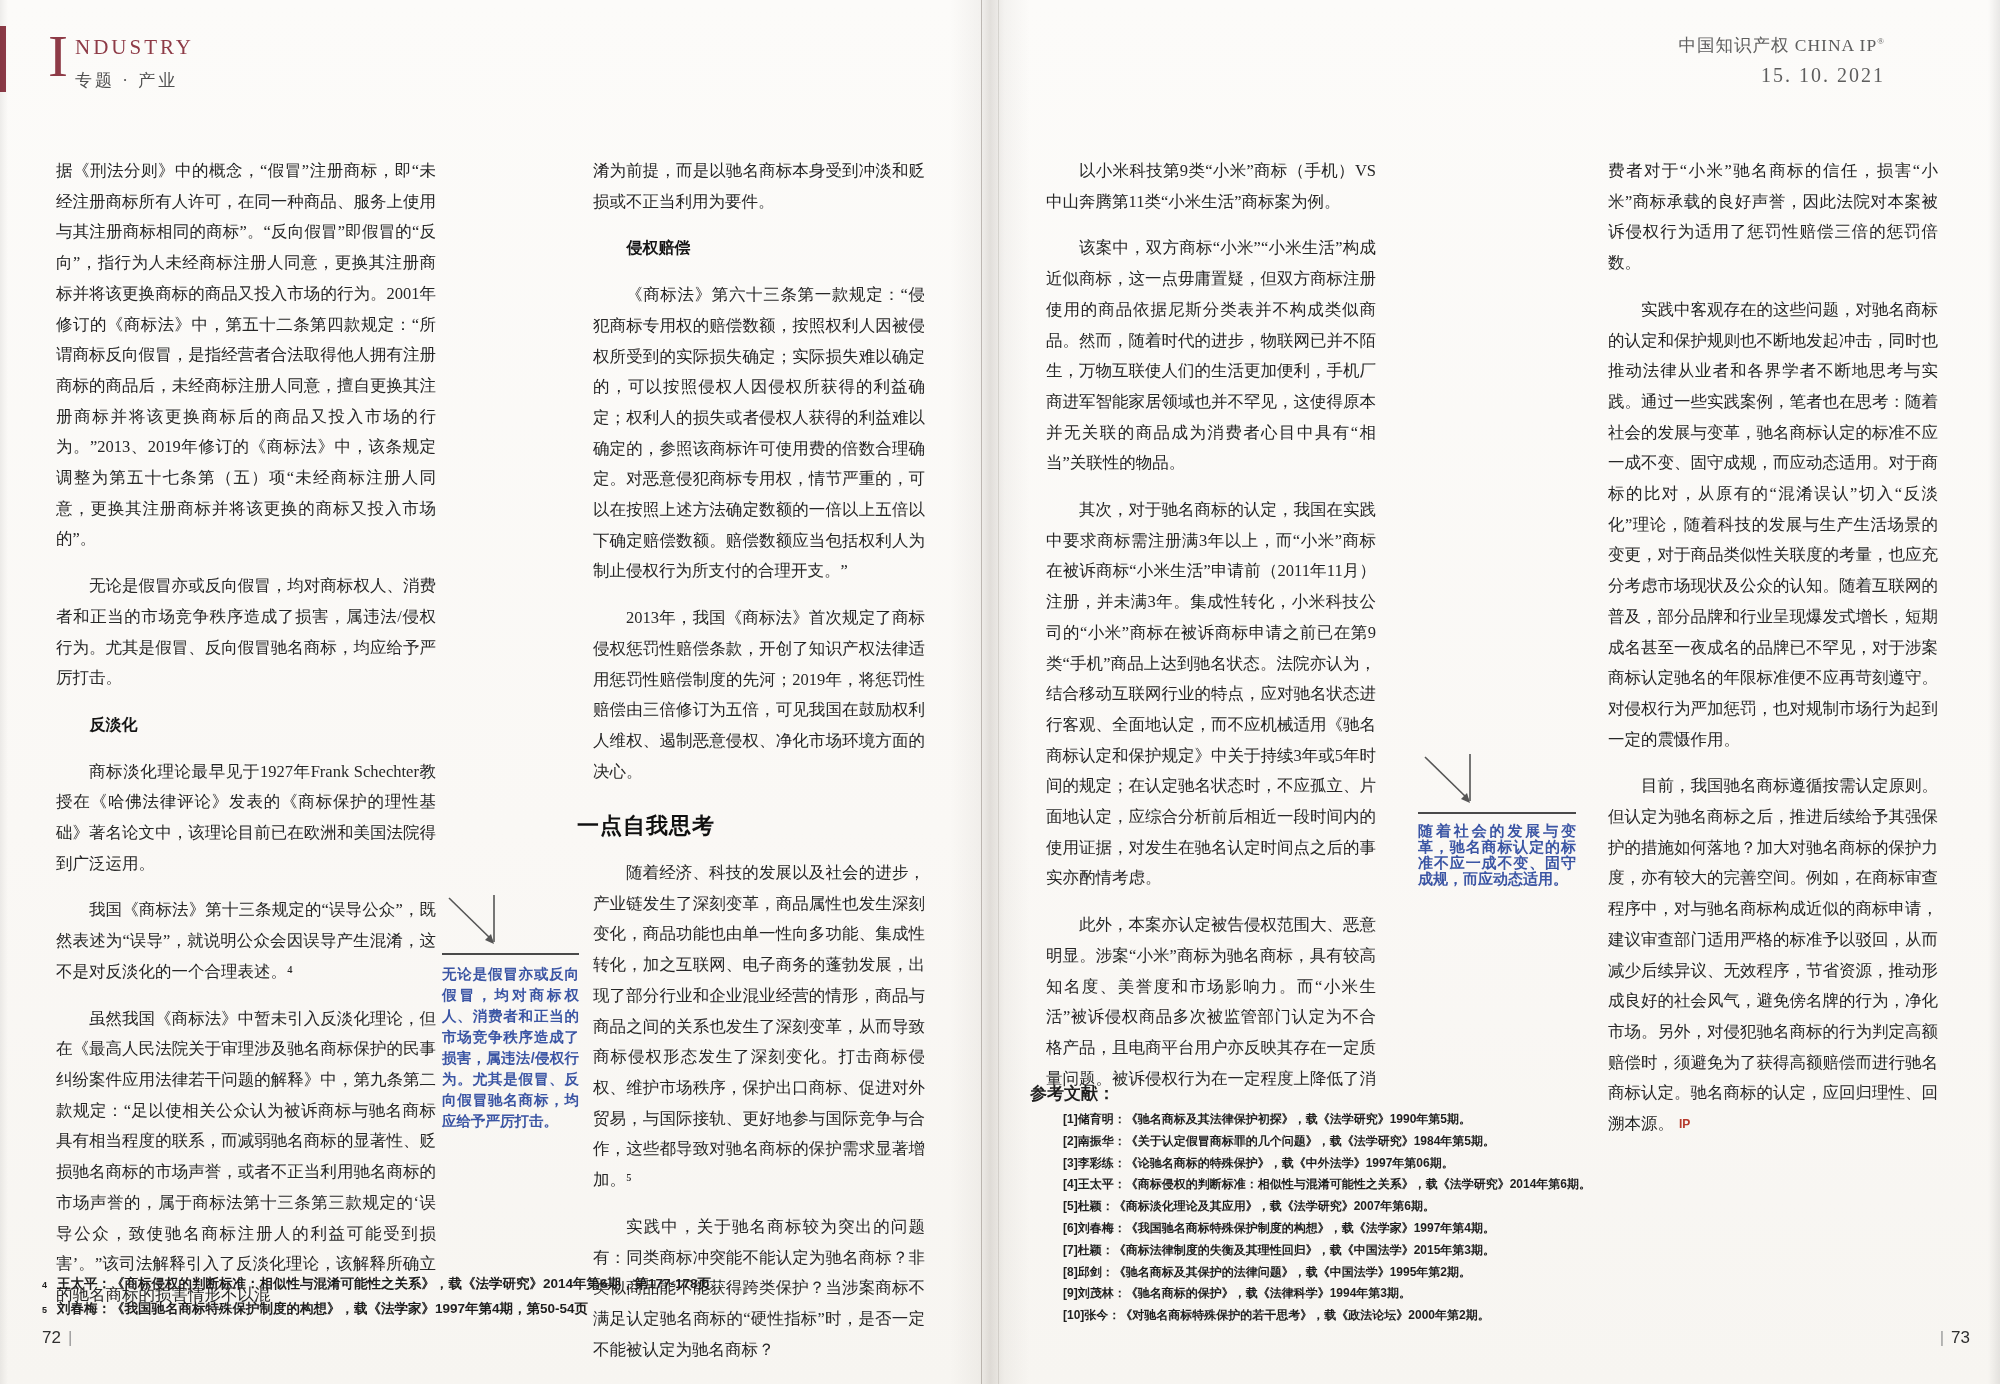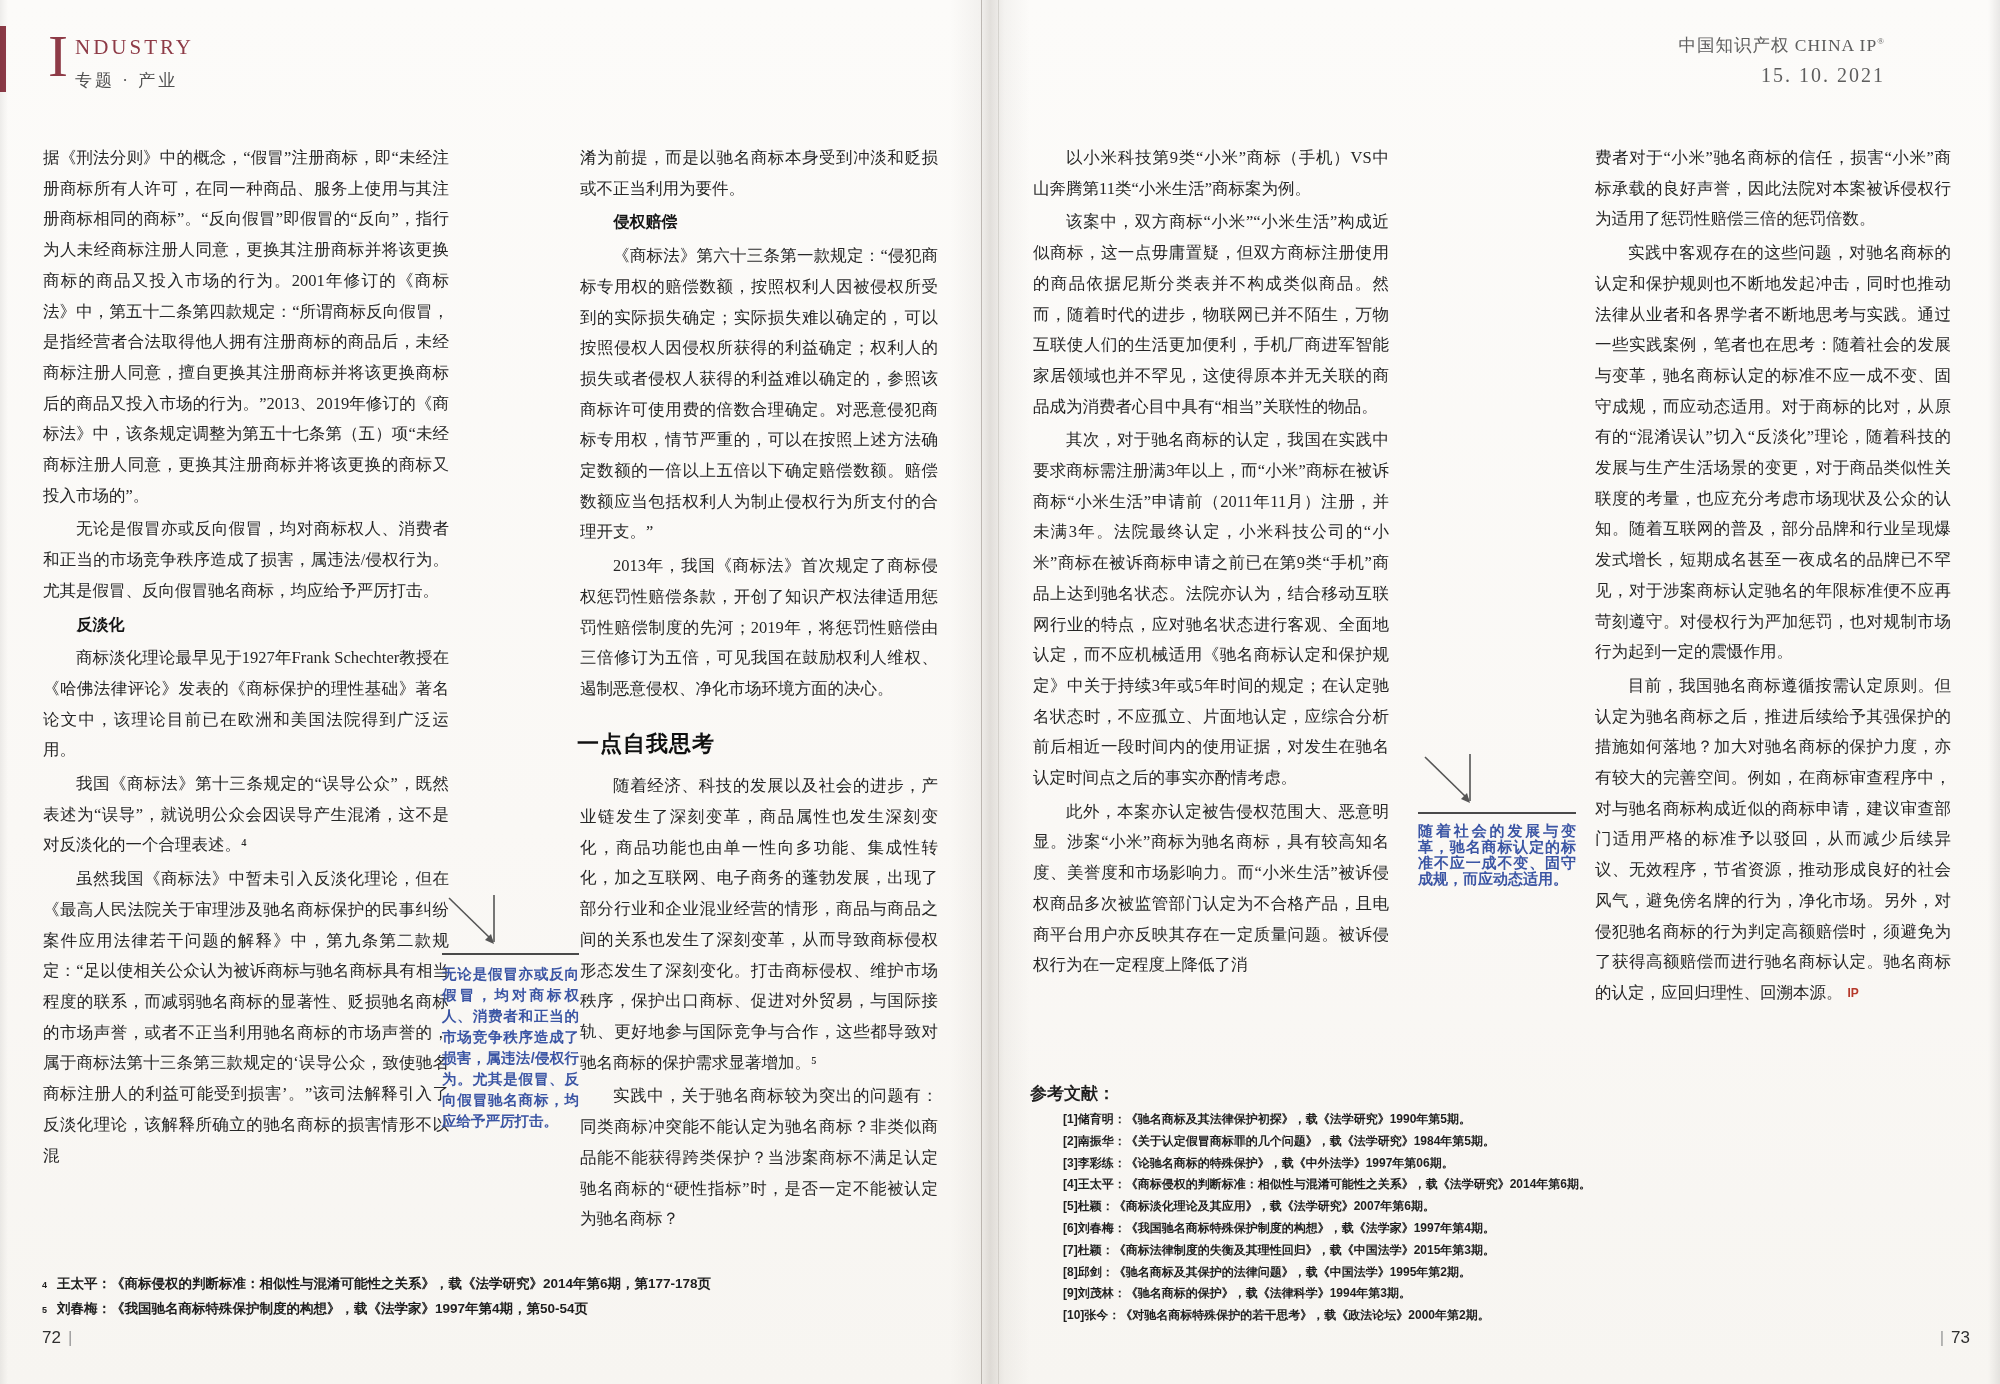--- a/index.html
+++ b/index.html
@@ -22,21 +22,21 @@
   .hdr-right{position:absolute;left:1380px;width:505px;top:33px;text-align:right;color:#5d5d5d;}
   .brand{font-size:17.5px;letter-spacing:1px;}
   .brand sup{font-size:9px;}
   .date{font-size:20px;margin-top:7px;letter-spacing:2px;}
   
   .col{position:absolute;top:140px;font-size:16.5px;line-height:30.7px;text-align:justify;text-justify:inter-ideograph;}
   .col1{left:40px;width:412px;}
   .col2{left:577px;width:364px;}
   .col3{left:1030px;width:362px;}
   .col4{left:1592px;width:362px;}
-  .blk{margin:3px;text-indent:2em;}
+  .blk{margin:16px;text-indent:2em;}
   .p0{text-indent:0;}
   .h3{font-family:"Liberation Sans","DejaVu Sans",sans-serif;font-weight:bold;font-size:16px;color:#141414;text-indent:2.1em;}
   .h2{font-family:"Liberation Sans","DejaVu Sans",sans-serif;font-weight:bold;font-size:22px;color:#101010;
       text-indent:0;letter-spacing:1px;margin:24px 0 12px 0;}
   .endmark{display:inline-block;margin-left:5px;font-family:"Liberation Sans","DejaVu Sans",sans-serif;
       font-weight:bold;font-size:12px;color:#b5382a;text-indent:0;transform:translateY(-1px);}
   
   .callout{position:absolute;font-family:"Liberation Sans","DejaVu Sans",sans-serif;font-weight:bold;color:#3b55a4;}
   .callout .rule{border-top:2px solid #4a4a4a;margin:4px 0 9px 0;}
   .callout .txt{text-align:justify;text-justify:inter-ideograph;}
@@ -94,21 +94,21 @@
       <p class="blk h3">侵权赔偿</p>
       <p class="blk p">《商标法》第六十三条第一款规定：“侵犯商标专用权的赔偿数额，按照权利人因被侵权所受到的实际损失确定；实际损失难以确定的，可以按照侵权人因侵权所获得的利益确定；权利人的损失或者侵权人获得的利益难以确定的，参照该商标许可使用费的倍数合理确定。对恶意侵犯商标专用权，情节严重的，可以在按照上述方法确定数额的一倍以上五倍以下确定赔偿数额。赔偿数额应当包括权利人为制止侵权行为所支付的合理开支。”</p>
       <p class="blk p">2013年，我国《商标法》首次规定了商标侵权惩罚性赔偿条款，开创了知识产权法律适用惩罚性赔偿制度的先河；2019年，将惩罚性赔偿由三倍修订为五倍，可见我国在鼓励权利人维权、遏制恶意侵权、净化市场环境方面的决心。</p>
       <p class="blk h2">一点自我思考</p>
       <p class="blk p">随着经济、科技的发展以及社会的进步，产业链发生了深刻变革，商品属性也发生深刻变化，商品功能也由单一性向多功能、集成性转化，加之互联网、电子商务的蓬勃发展，出现了部分行业和企业混业经营的情形，商品与商品之间的关系也发生了深刻变革，从而导致商标侵权形态发生了深刻变化。打击商标侵权、维护市场秩序，保护出口商标、促进对外贸易，与国际接轨、更好地参与国际竞争与合作，这些都导致对驰名商标的保护需求显著增加。⁵</p>
       <p class="blk p">实践中，关于驰名商标较为突出的问题有：同类商标冲突能不能认定为驰名商标？非类似商品能不能获得跨类保护？当涉案商标不满足认定驰名商标的“硬性指标”时，是否一定不能被认定为驰名商标？</p>
     </div>
   <div class="col col3">
       <p class="blk p">以小米科技第9类“小米”商标（手机）VS中山奔腾第11类“小米生活”商标案为例。</p>
       <p class="blk p">该案中，双方商标“小米”“小米生活”构成近似商标，这一点毋庸置疑，但双方商标注册使用的商品依据尼斯分类表并不构成类似商品。然而，随着时代的进步，物联网已并不陌生，万物互联使人们的生活更加便利，手机厂商进军智能家居领域也并不罕见，这使得原本并无关联的商品成为消费者心目中具有“相当”关联性的物品。</p>
-      <p class="blk p">其次，对于驰名商标的认定，我国在实践中要求商标需注册满3年以上，而“小米”商标在被诉商标“小米生活”申请前（2011年11月）注册，并未满3年。法院最终认定，小米科技公司的“小米”商标在被诉商标申请之前已在第9类“手机”商品上达到驰名状态。法院亦认为，结合移动互联网行业的特点，应对驰名状态进行客观、全面地认定，而不应机械适用《驰名商标认定和保护规定》中关于持续3年或5年时间的规定；在认定驰名状态时，不应孤立、片面地认定，应综合分析前后相近一段时间内的使用证据，对发生在驰名认定时间点之后的事实亦酌情考虑。</p>
+      <p class="blk p">其次，对于驰名商标的认定，我国在实践中要求商标需注册满3年以上，而“小米”商标在被诉商标“小米生活”申请前（2011年11月）注册，并未满3年。集成性转化，小米科技公司的“小米”商标在被诉商标申请之前已在第9类“手机”商品上达到驰名状态。法院亦认为，结合移动互联网行业的特点，应对驰名状态进行客观、全面地认定，而不应机械适用《驰名商标认定和保护规定》中关于持续3年或5年时间的规定；在认定驰名状态时，不应孤立、片面地认定，应综合分析前后相近一段时间内的使用证据，对发生在驰名认定时间点之后的事实亦酌情考虑。</p>
       <p class="blk p">此外，本案亦认定被告侵权范围大、恶意明显。涉案“小米”商标为驰名商标，具有较高知名度、美誉度和市场影响力。而“小米生活”被诉侵权商品多次被监管部门认定为不合格产品，且电商平台用户亦反映其存在一定质量问题。被诉侵权行为在一定程度上降低了消</p>
     </div>
   <div class="col col4">
       <p class="blk p0">费者对于“小米”驰名商标的信任，损害“小米”商标承载的良好声誉，因此法院对本案被诉侵权行为适用了惩罚性赔偿三倍的惩罚倍数。</p>
       <p class="blk p">实践中客观存在的这些问题，对驰名商标的认定和保护规则也不断地发起冲击，同时也推动法律从业者和各界学者不断地思考与实践。通过一些实践案例，笔者也在思考：随着社会的发展与变革，驰名商标认定的标准不应一成不变、固守成规，而应动态适用。对于商标的比对，从原有的“混淆误认”切入“反淡化”理论，随着科技的发展与生产生活场景的变更，对于商品类似性关联度的考量，也应充分考虑市场现状及公众的认知。随着互联网的普及，部分品牌和行业呈现爆发式增长，短期成名甚至一夜成名的品牌已不罕见，对于涉案商标认定驰名的年限标准便不应再苛刻遵守。对侵权行为严加惩罚，也对规制市场行为起到一定的震慑作用。</p>
       <p class="blk pend">目前，我国驰名商标遵循按需认定原则。但认定为驰名商标之后，推进后续给予其强保护的措施如何落地？加大对驰名商标的保护力度，亦有较大的完善空间。例如，在商标审查程序中，对与驰名商标构成近似的商标申请，建议审查部门适用严格的标准予以驳回，从而减少后续异议、无效程序，节省资源，推动形成良好的社会风气，避免傍名牌的行为，净化市场。另外，对侵犯驰名商标的行为判定高额赔偿时，须避免为了获得高额赔偿而进行驰名商标认定。驰名商标的认定，应回归理性、回溯本源。<span class="endmark">IP</span></p>
     </div>
 
   <div class="callout callout-left">
     <div class="arrow-wrap">

